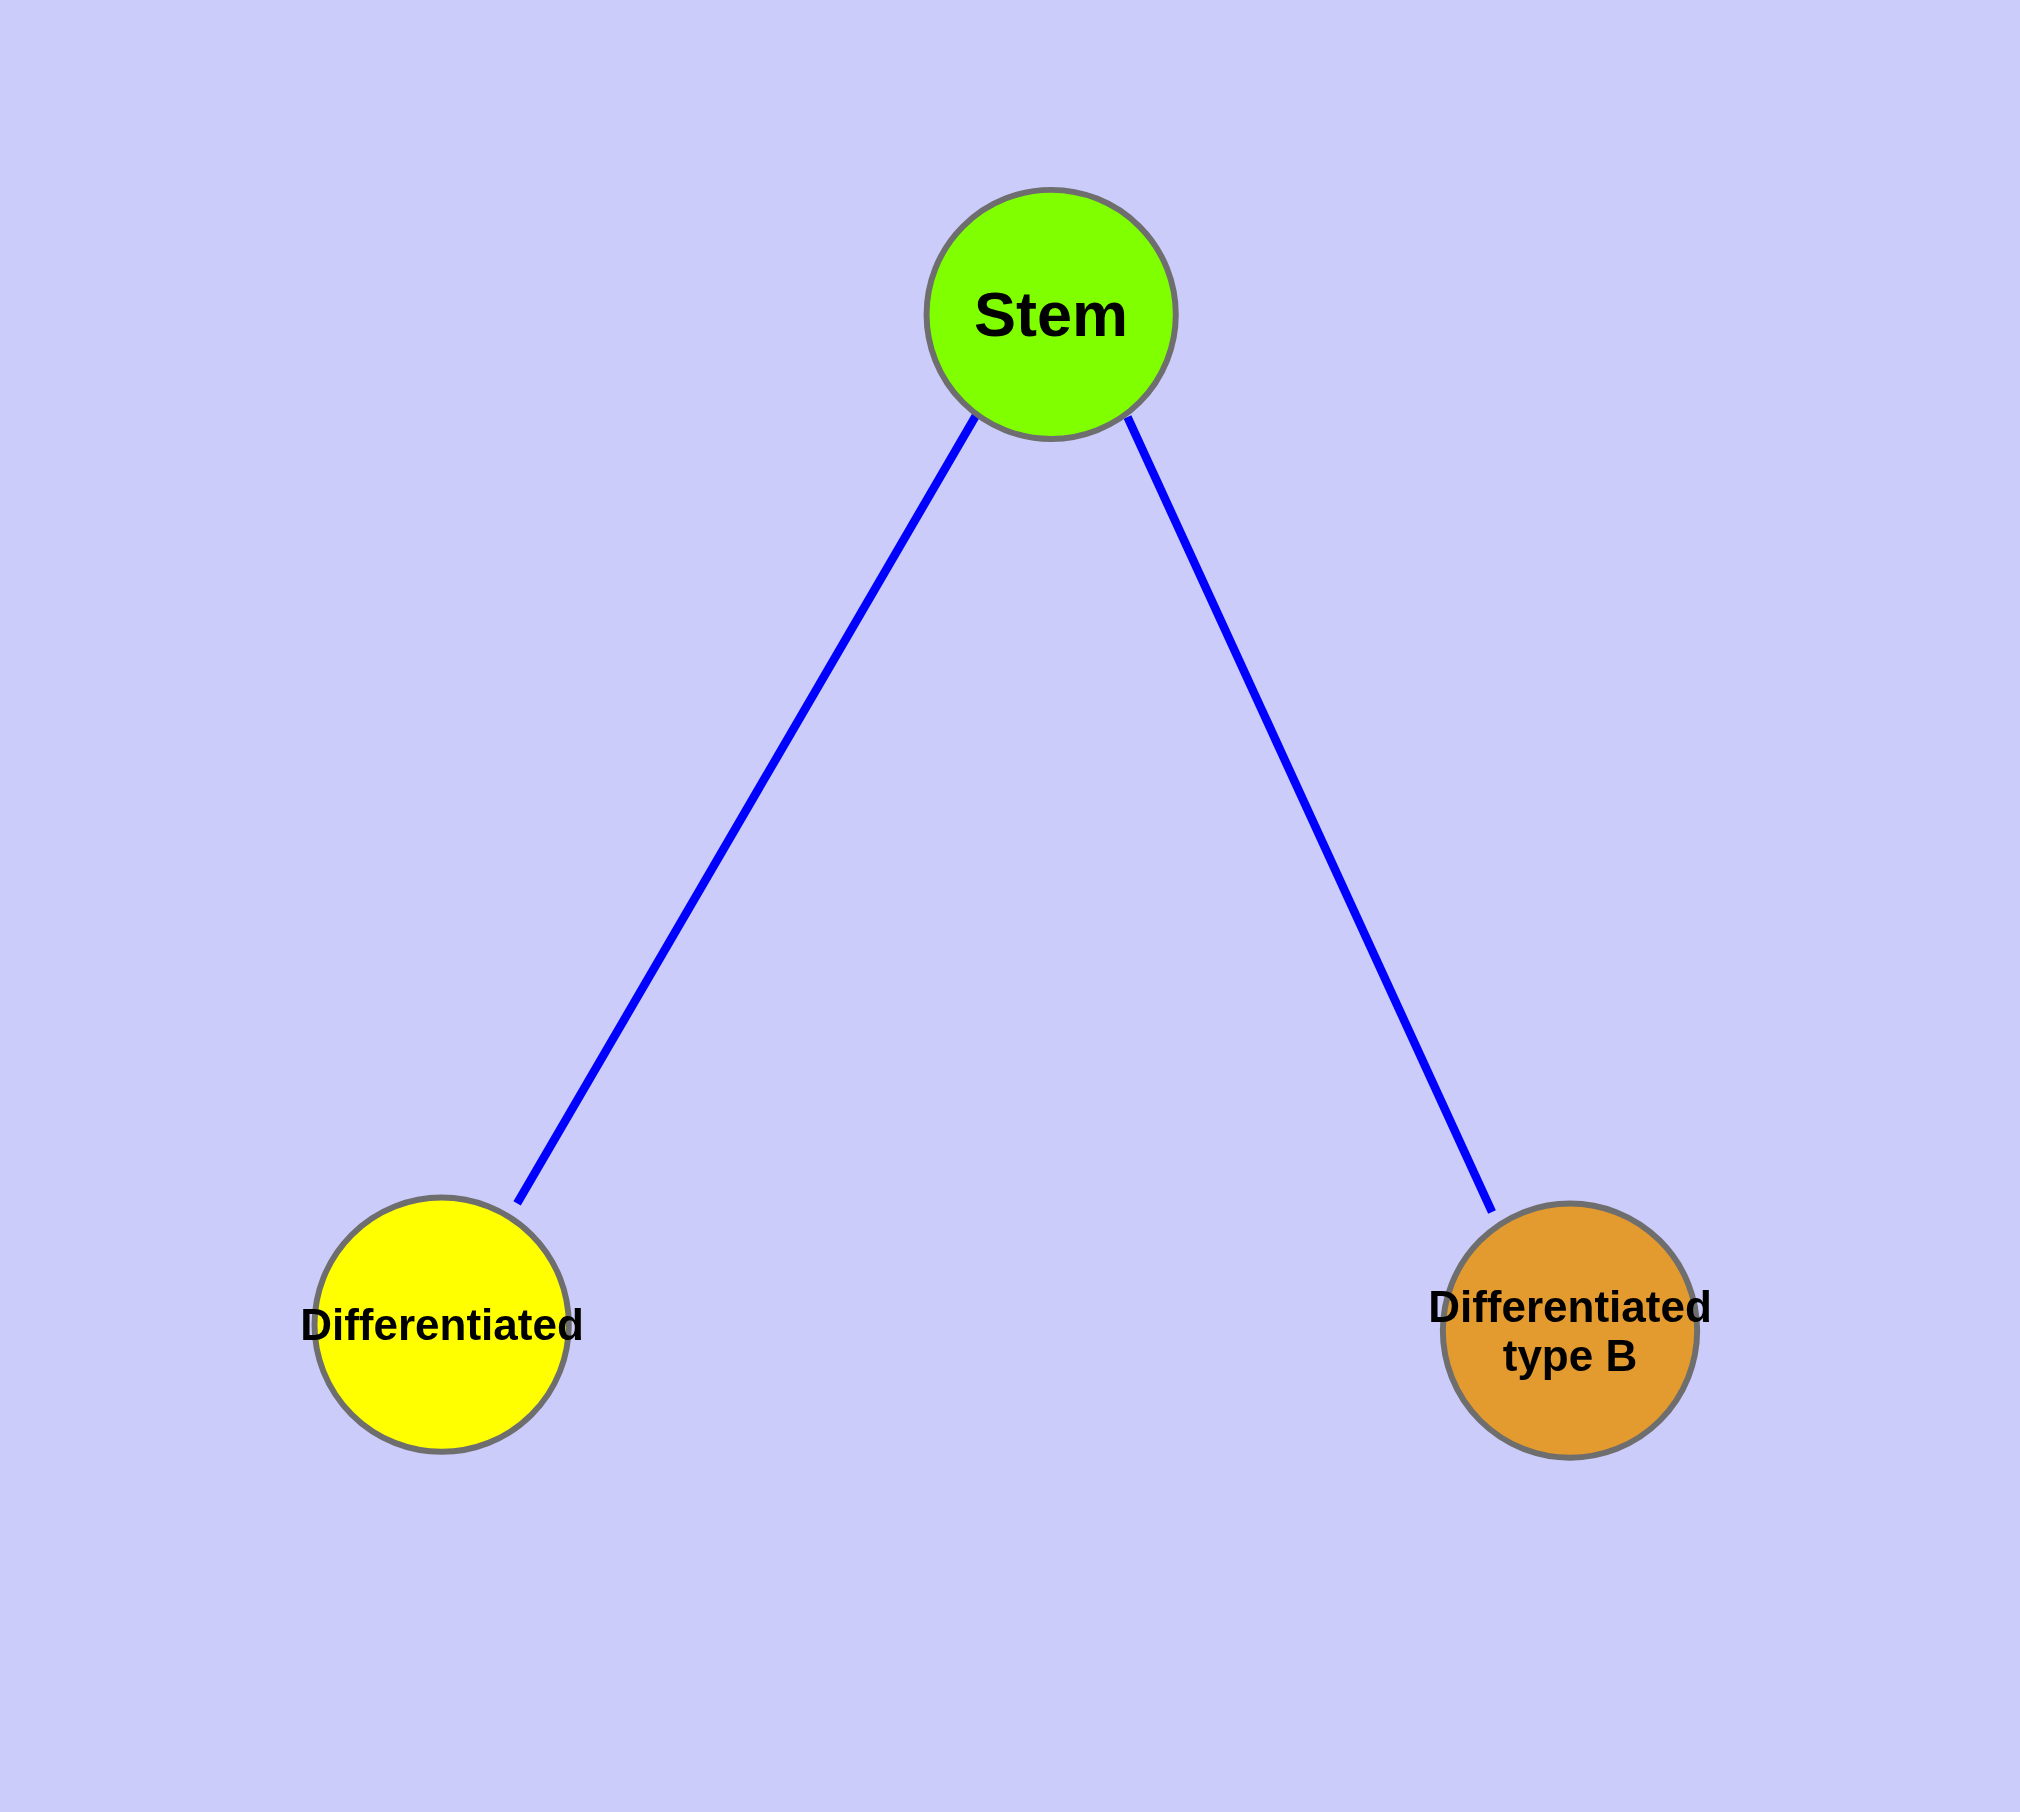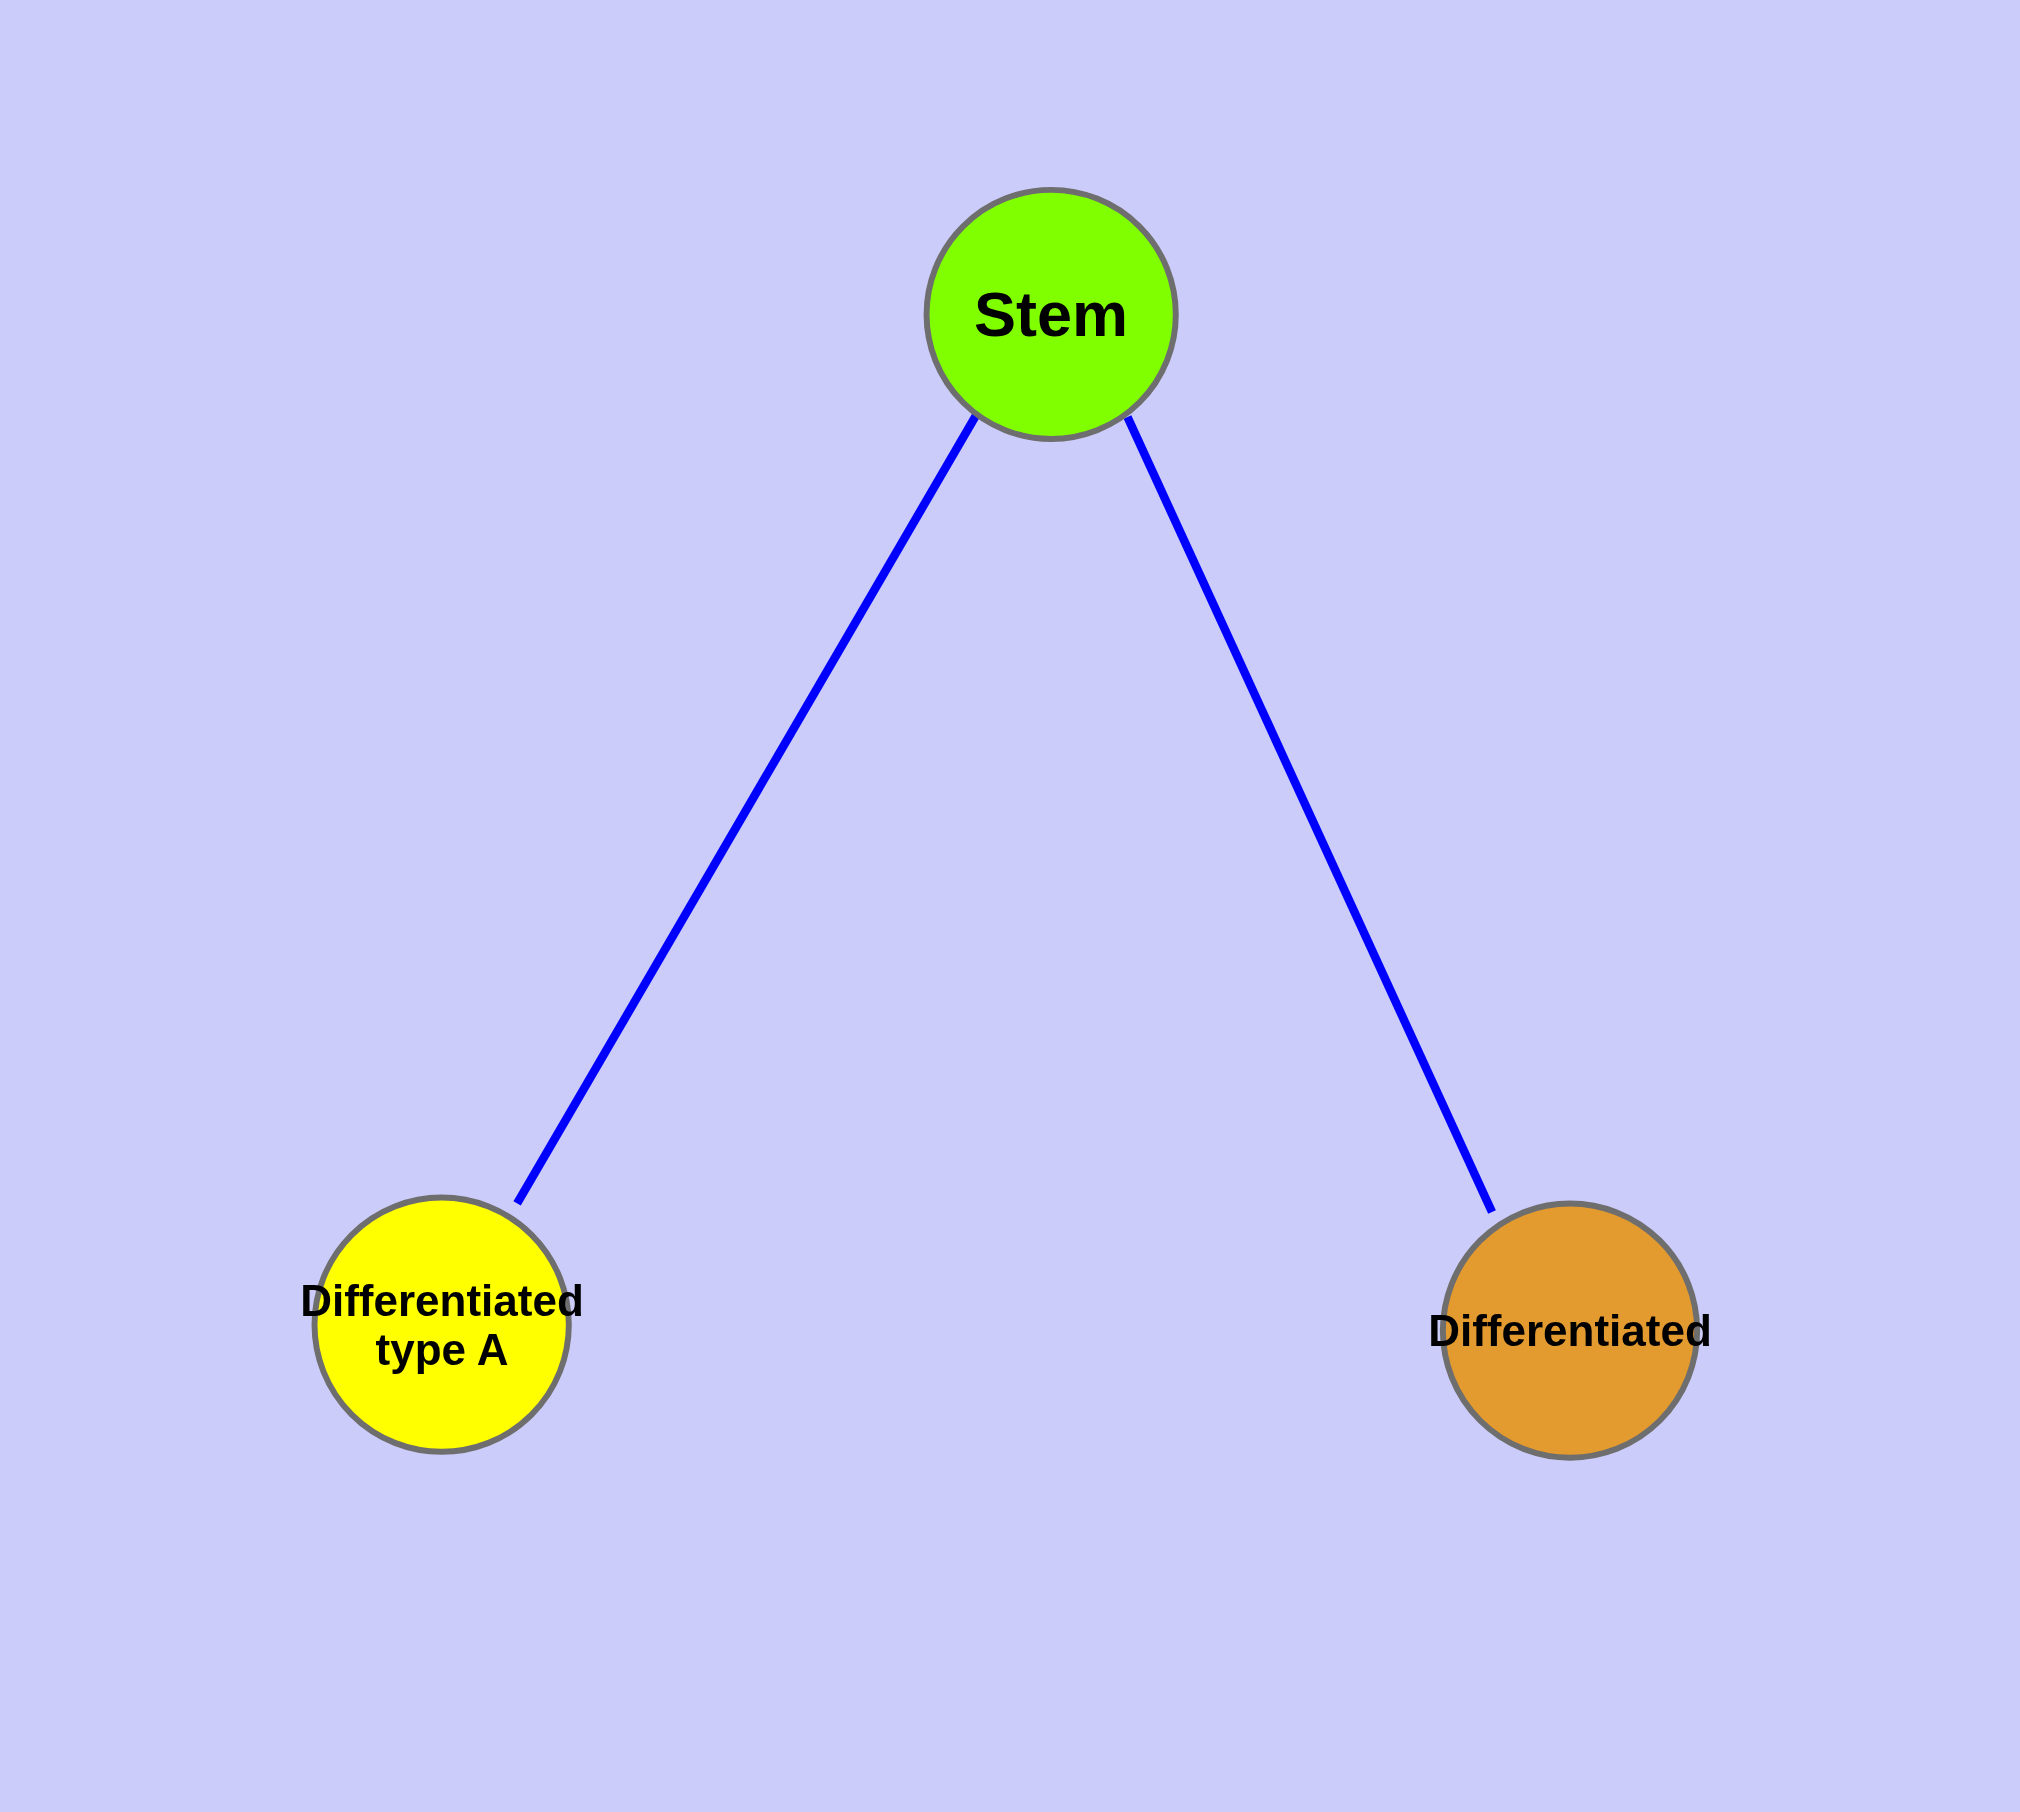--- a/index.html
+++ b/index.html
@@ -54,18 +54,18 @@
       </g>
     <g id="nodes-layer">
         <circle cx="1240" cy="371" r="147" fill="#7fff00" stroke="#6e6e6e" stroke-width="7"></circle>
         <circle cx="521" cy="1563" r="150" fill="#ffff00" stroke="#6e6e6e" stroke-width="7"></circle>
         <circle cx="1852" cy="1570" r="150" fill="#e39a2e" stroke="#6e6e6e" stroke-width="7"></circle>
       </g>
   </svg>
 
   <div id="labels-layer">
       <div class="node-label stem" style="left: 1051px; top: 314px;"><span style="display: block;">Stem</span></div>
-      <div class="node-label diff" style="left: 442px; top: 1325px;"><span style="display: block;">Differentiated</span><span style="display: block;">type A</span></div>
-      <div class="node-label diff" style="left: 1570px; top: 1331px;"><span style="display: block;">Differentiated</span></div>
+      <div class="node-label diff" style="left: 442px; top: 1325px;"><span style="display: block;">Differentiated</span></div>
+      <div class="node-label diff" style="left: 1570px; top: 1331px;"><span style="display: block;">Differentiated</span><span style="display: block;">type B</span></div>
     </div>
 
 </div>
 
 
 </body></html>

